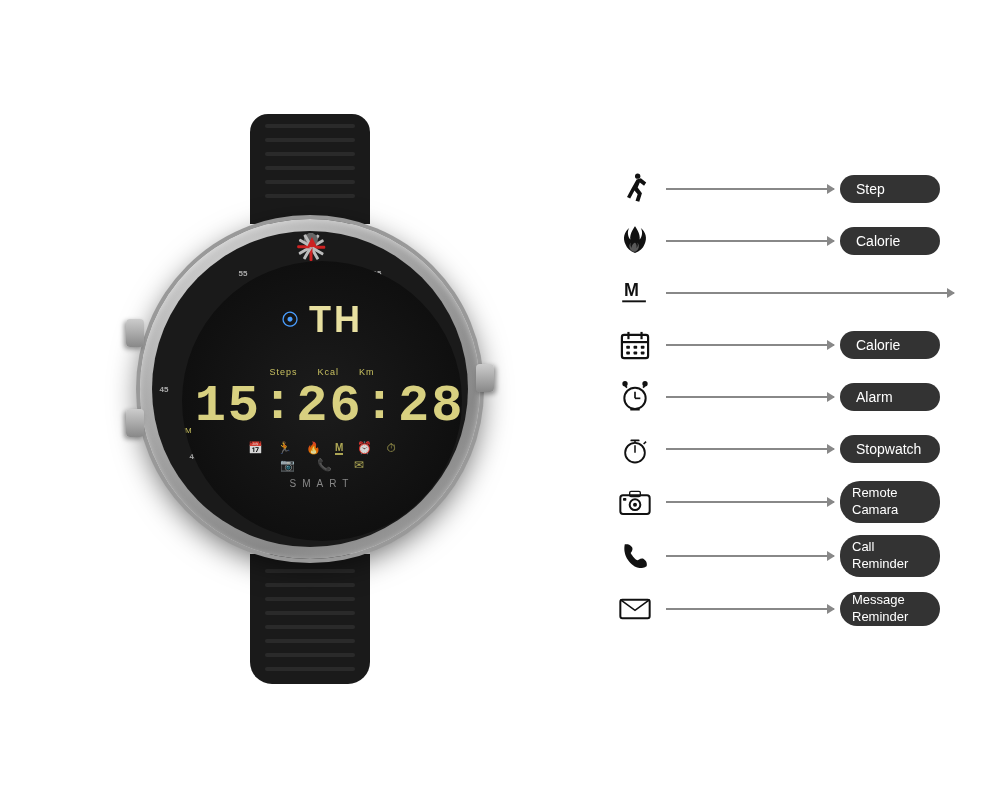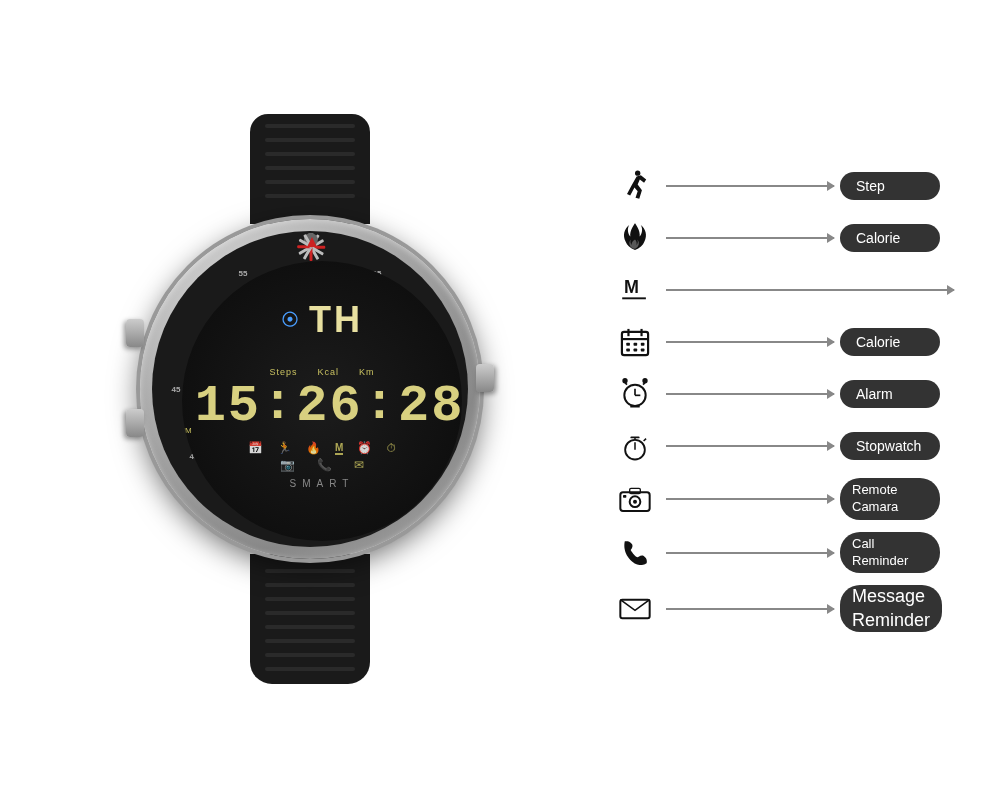--- a/index.html
+++ b/index.html
@@ -372,21 +372,21 @@
               <div style="position: absolute; width: 1.5px; height: 7px; background: rgb(102, 102, 102); transform-origin: center bottom; left: 158px; top: 2px; transform: rotate(348deg); border-radius: 1px;"></div>
               <div style="position: absolute; width: 1.5px; height: 7px; background: rgb(102, 102, 102); transform-origin: center bottom; left: 158px; top: 2px; transform: rotate(354deg); border-radius: 1px;"></div>
               <span style="position: absolute; color: rgb(170, 170, 170); font-size: 8px; font-weight: bold; left: 91px; top: 41.9526px; transform: translate(-50%, -50%);">55</span>
               <span style="position: absolute; color: rgb(170, 170, 170); font-size: 8px; font-weight: bold; left: 225px; top: 41.9526px; transform: translate(-50%, -50%);">05</span>
               <span style="position: absolute; color: rgb(170, 170, 170); font-size: 8px; font-weight: bold; left: 274.047px; top: 91px; transform: translate(-50%, -50%);">10</span>
               <span style="position: absolute; color: rgb(170, 170, 170); font-size: 8px; font-weight: bold; left: 292px; top: 158px; transform: translate(-50%, -50%);">15</span>
               <span style="position: absolute; color: rgb(170, 170, 170); font-size: 8px; font-weight: bold; left: 274.047px; top: 225px; transform: translate(-50%, -50%);">20</span>
               <span style="position: absolute; color: rgb(170, 170, 170); font-size: 8px; font-weight: bold; left: 225px; top: 274.047px; transform: translate(-50%, -50%);">25</span>
               <span style="position: absolute; color: rgb(170, 170, 170); font-size: 8px; font-weight: bold; left: 91px; top: 274.047px; transform: translate(-50%, -50%);">35</span>
               <span style="position: absolute; color: rgb(170, 170, 170); font-size: 8px; font-weight: bold; left: 41.9526px; top: 225px; transform: translate(-50%, -50%);">40</span>
-              <span style="position: absolute; color: rgb(170, 170, 170); font-size: 8px; font-weight: bold; left: 24px; top: 158px; transform: translate(-50%, -50%);">45</span>
+              <span style="position: absolute; color: rgb(170, 170, 170); font-size: 8px; font-weight: bold; left: 12px; top: 158px; transform: translate(-50%, -50%);">45</span>
               <span style="position: absolute; color: rgb(170, 170, 170); font-size: 8px; font-weight: bold; left: 41.9526px; top: 91px; transform: translate(-50%, -50%); margin-left: 44px;">50</span>
               <div style="position: absolute; left: 155px; top: 6px; width: 0px; height: 0px; border-left: 5px solid transparent; border-right: 5px solid transparent; border-bottom: 10px solid rgb(204, 34, 34);"></div>
             </div>
 
           <div class="watch-face">
             <div class="face-top-row">
               <span class="bluetooth-icon">⦿</span>
               <span class="day-display">TH</span>
             </div>
             <div class="sub-labels">
@@ -553,19 +553,19 @@
 
     <div class="feature-row">
       <div class="feature-icon-wrap">
         <svg class="feature-icon-svg" viewBox="0 0 48 36" fill="none">
           <rect x="2" y="4" width="44" height="28" rx="3" stroke="#111" stroke-width="3"></rect>
           <polyline points="2,4 24,20 46,4" stroke="#111" stroke-width="2.5" fill="none"></polyline>
         </svg>
       </div>
       <div class="arrow-line"></div>
       <div class="feature-label-wrap">
-        <span class="feature-label" style="white-space:pre-line;line-height:1.3;padding:0 12px;font-size:18px;">Message
+        <span class="feature-label" style="white-space:pre-line;line-height:1.3;padding:0 12px;font-size:13px;">Message
 Reminder</span>
       </div>
     </div>
 
   </div>
 </div>
 
 </body></html>

